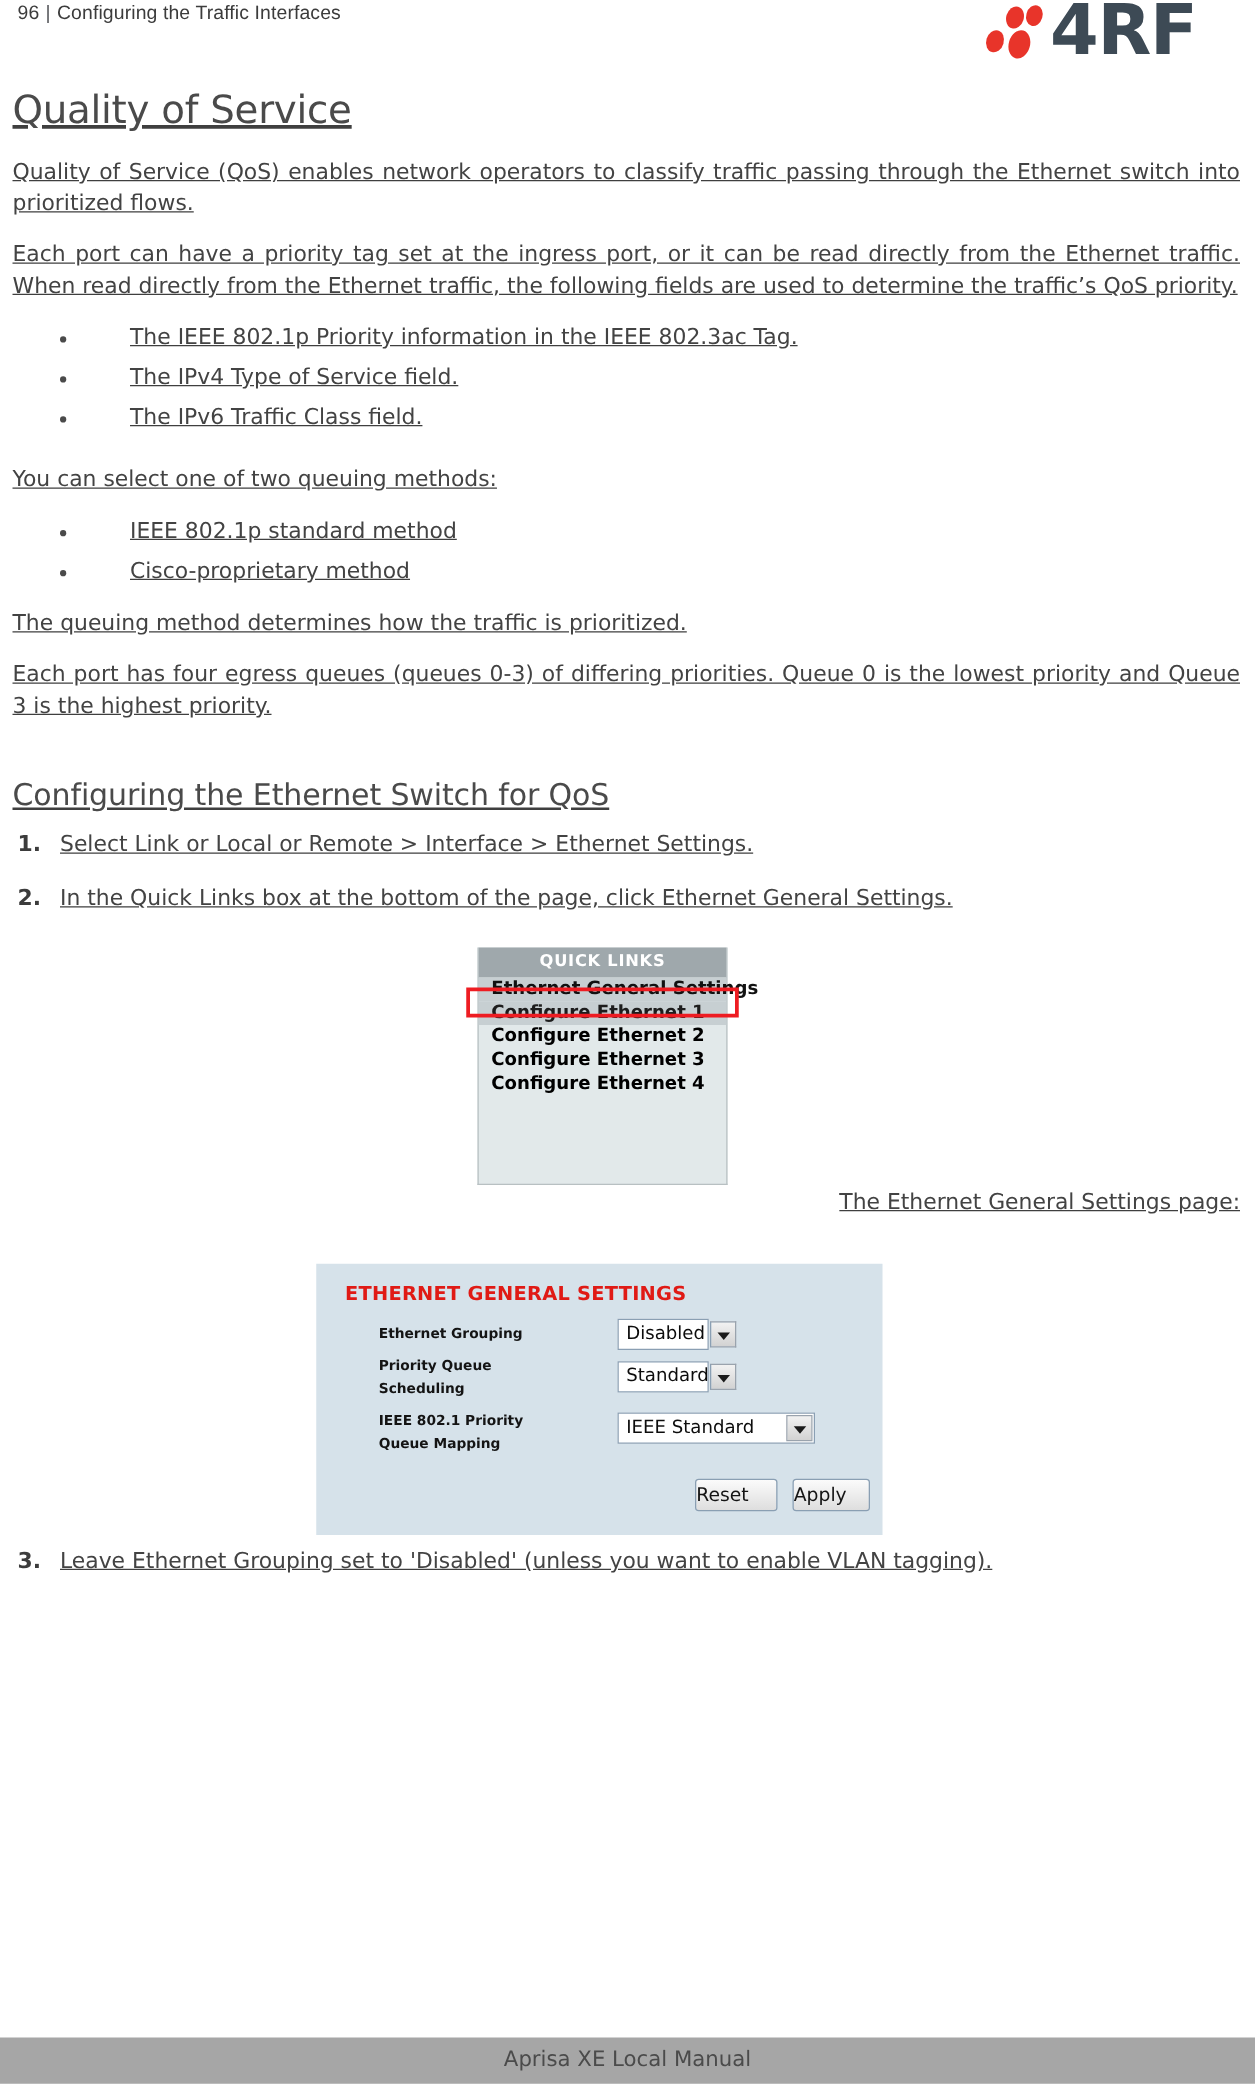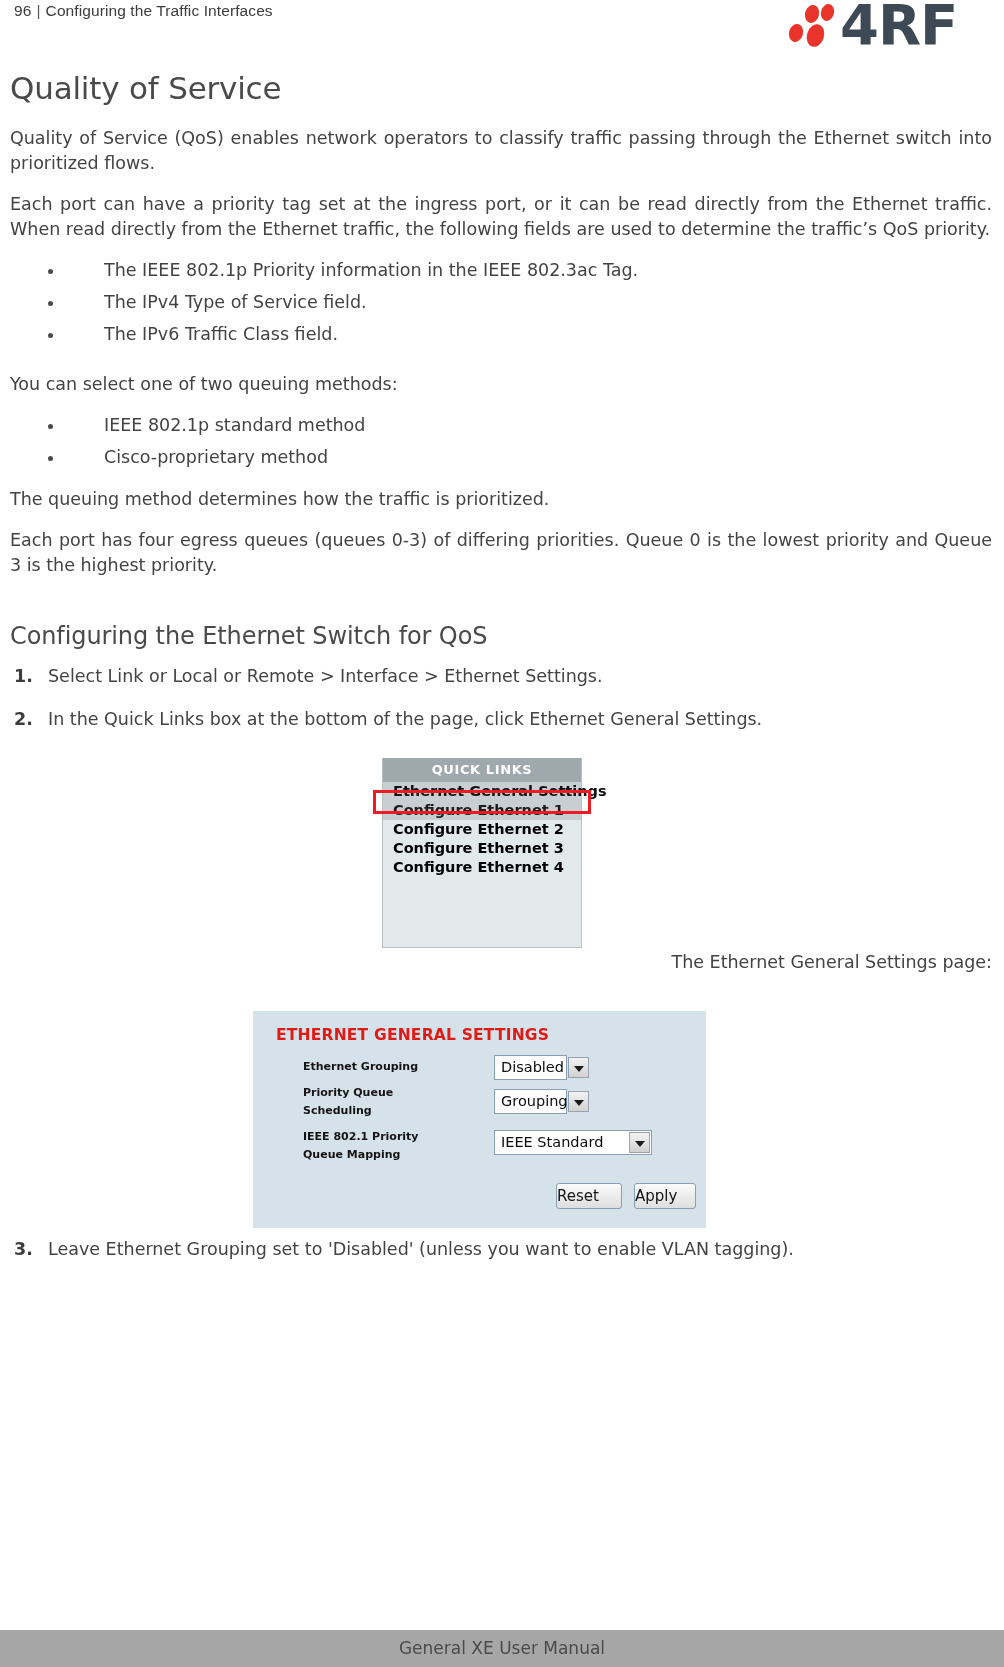--- a/index.html
+++ b/index.html
@@ -74,20 +74,21 @@
     letter-spacing: -1px;
     color: #3d4a55;
     line-height: 58px;
   }
 
   
   .content {
     position: absolute;
     left: 0; top: 62px;
     width: 1004px;
+    text-decoration: underline;
   }
   .wrap {
     margin: 0 12px 0 10px;
   }
 
   h1.section-title {
     font-family: "DejaVu Sans", "Liberation Sans", sans-serif;
     font-weight: 400;
     font-size: 31px;
     color: #4a4a4a;
@@ -441,21 +442,21 @@
           <span>IEEE 802.1 Priority</span><br>
           <span>Queue Mapping</span>
         </div>
 
         <div class="sel s1">
           <span class="val">Disabled</span>
           <span class="arrowbox"></span>
         </div>
 
         <div class="sel s2">
-          <span class="val">Grouping</span>
+          <span class="val">Standard</span>
           <span class="arrowbox"></span>
         </div>
 
         <div class="sel s3">
           <span class="val">IEEE Standard</span>
           <span class="arrowbox"></span>
         </div>
 
         <div class="btn reset">Reset</div>
         <div class="btn apply">Apply</div>
@@ -466,14 +467,14 @@
       <li>
         <span class="num">3.</span>
         <span>Leave Ethernet Grouping set to 'Disabled' (unless you want to enable VLAN tagging).</span>
       </li>
     </ol>
 
   </div>
 </div>
 
 <div class="page-footer">
-  <div class="footer-text">General XE User Manual</div>
+  <div class="footer-text">Aprisa XE Local Manual</div>
 </div>
 
 </body></html>

